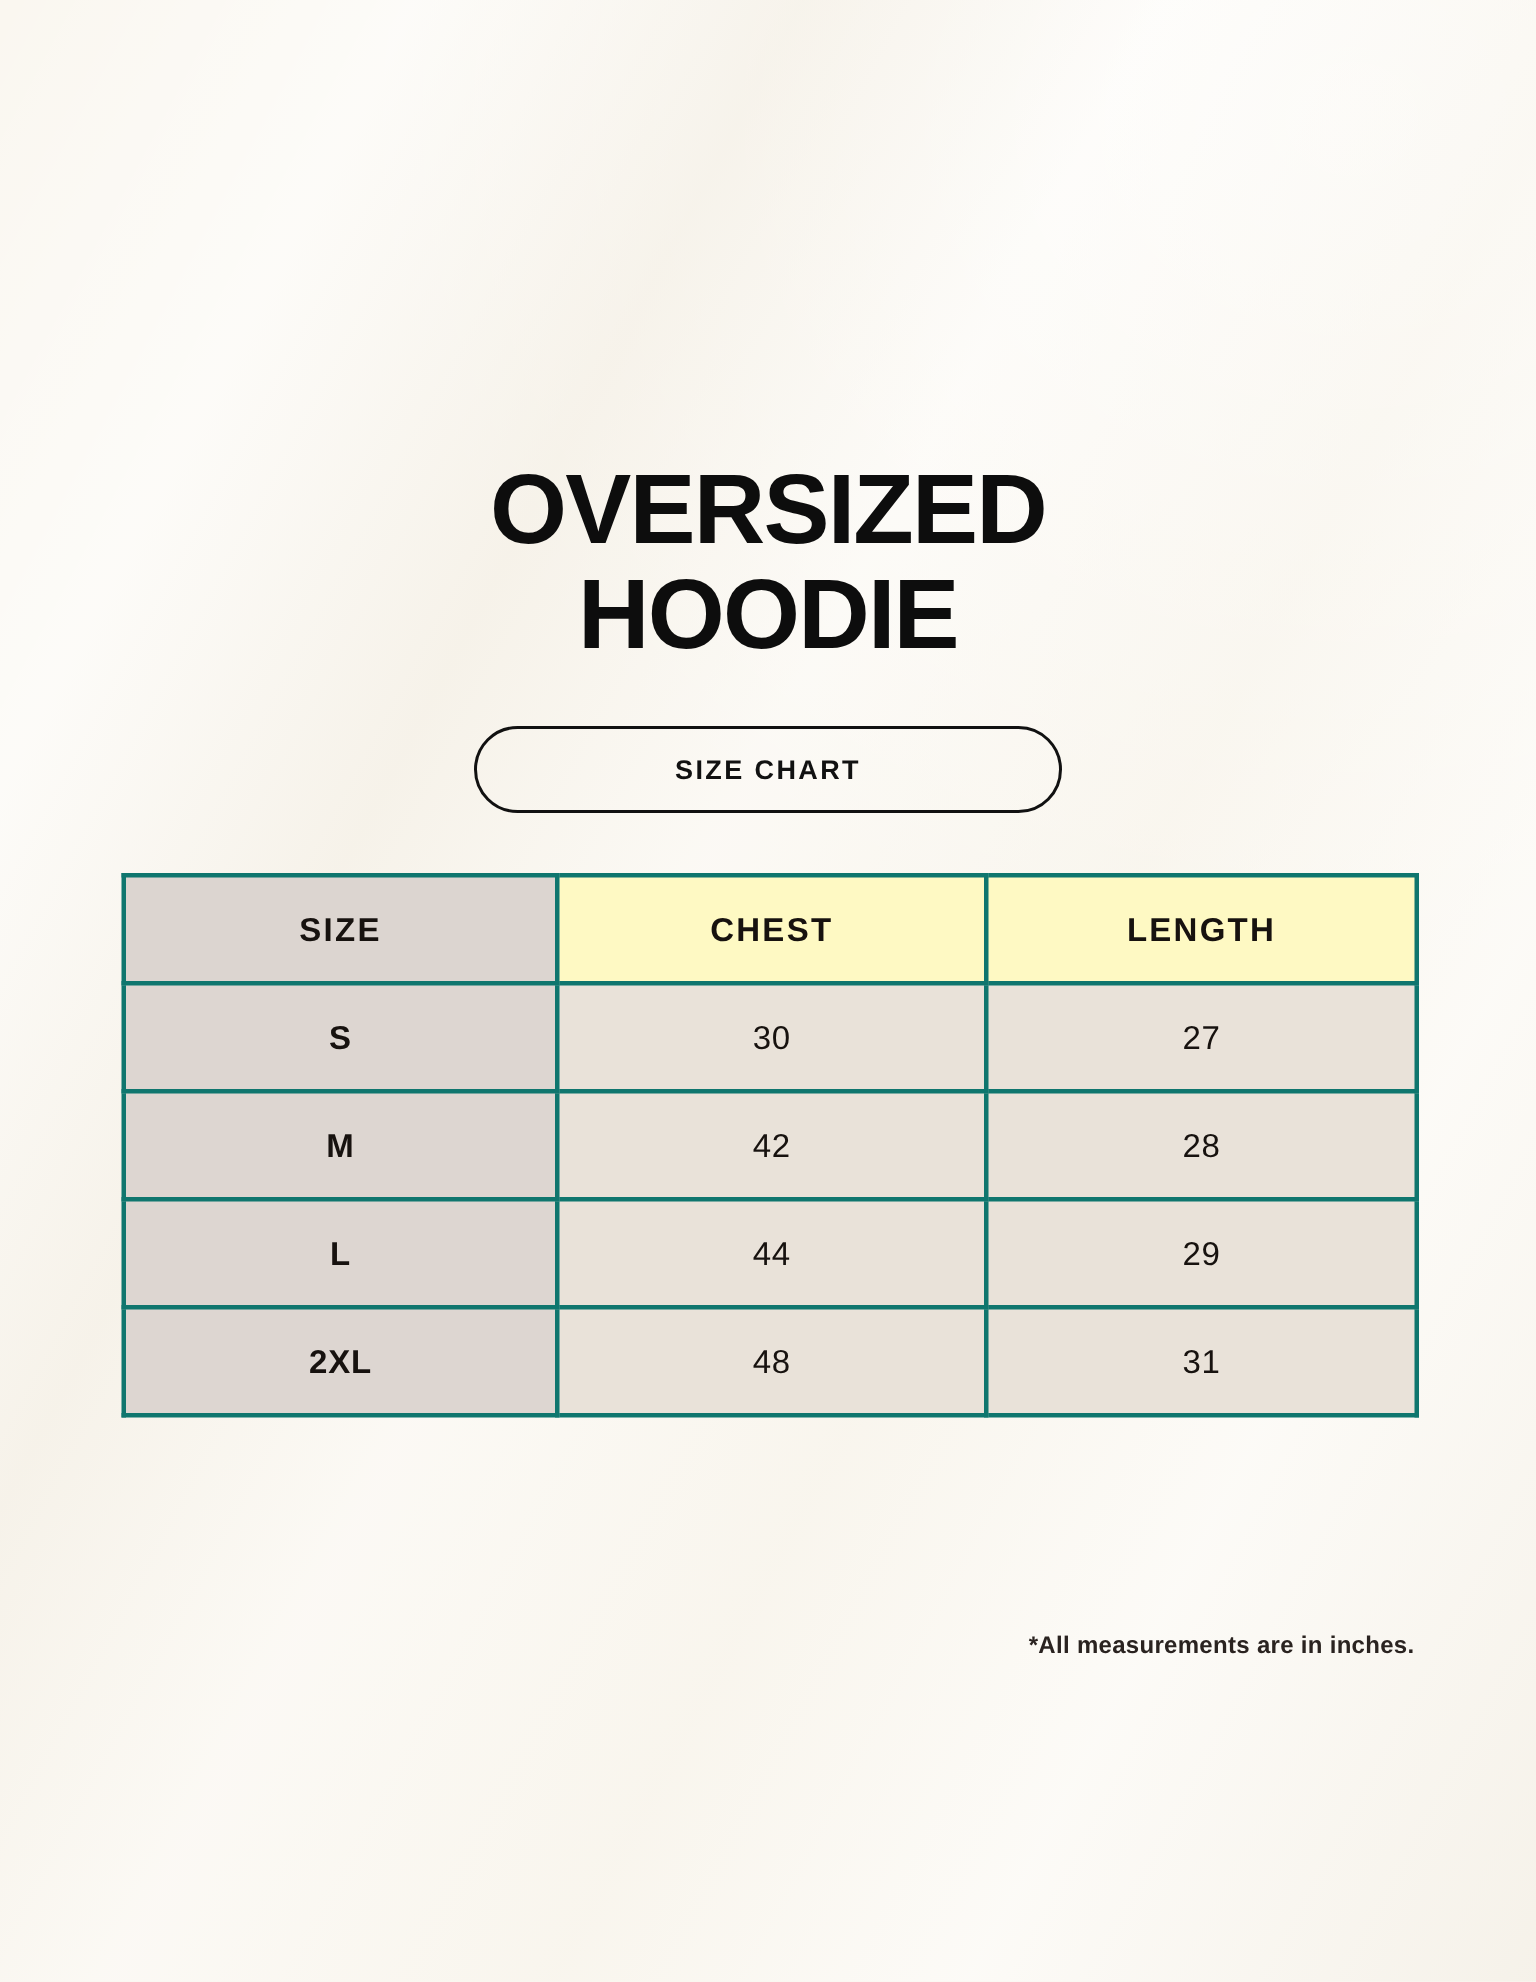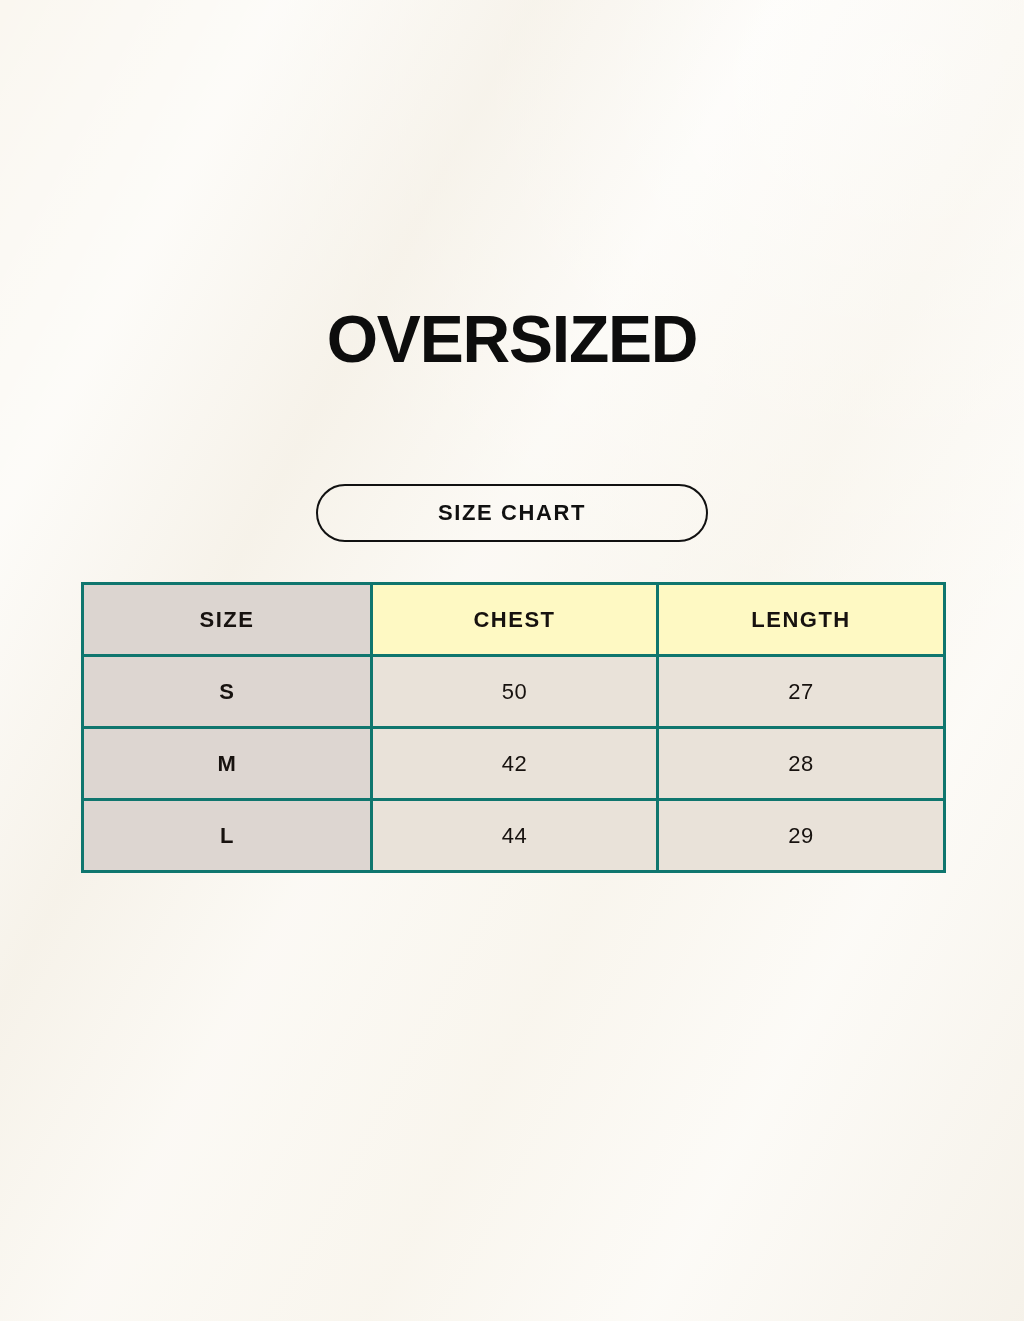--- a/index.html
+++ b/index.html
@@ -69,21 +69,21 @@
     height: 58px;
     border: 2.5px solid #111111;
     border-radius: 29px;
     background: transparent;
     display: flex;
     align-items: center;
     justify-content: center;
   }
 
   #size-chart-pill-label {
-    font-size: 22px;
+    font-size: 18px;
     font-weight: 700;
     letter-spacing: 1.6px;
     color: #111111;
   }
 
   
   #size-table {
     position: absolute;
     left: 81px;
     top: 534px;
@@ -150,20 +150,21 @@
 </style>
 </head>
 <body>
 
 <div id="bg-sheen"></div>
 
 <div id="page">
 
   <div id="title-block">
     <span class="title-line" id="title-line-1">OVERSIZED</span>
+    <span class="title-line" id="title-line-2">HOODIE</span>
   </div>
 
   <div id="size-chart-pill">
     <span id="size-chart-pill-label">SIZE CHART</span>
   </div>
 
   <table id="size-table">
     <colgroup>
       <col class="col-size">
       <col class="col-chest">
@@ -172,30 +173,36 @@
     <thead>
       <tr>
         <th class="head-size">SIZE</th>
         <th class="head-measure">CHEST</th>
         <th class="head-measure">LENGTH</th>
       </tr>
     </thead>
     <tbody>
       <tr>
         <td class="cell-size">S</td>
-        <td class="cell-value">50</td>
+        <td class="cell-value">30</td>
         <td class="cell-value">27</td>
       </tr>
       <tr>
         <td class="cell-size">M</td>
         <td class="cell-value">42</td>
         <td class="cell-value">28</td>
       </tr>
       <tr>
         <td class="cell-size">L</td>
         <td class="cell-value">44</td>
         <td class="cell-value">29</td>
       </tr>
+      <tr>
+        <td class="cell-size">2XL</td>
+        <td class="cell-value">48</td>
+        <td class="cell-value">31</td>
+      </tr>
     </tbody>
   </table>
 
+  <div id="footnote">*All measurements are in inches.</div>
 
 </div>
 
 </body></html>

